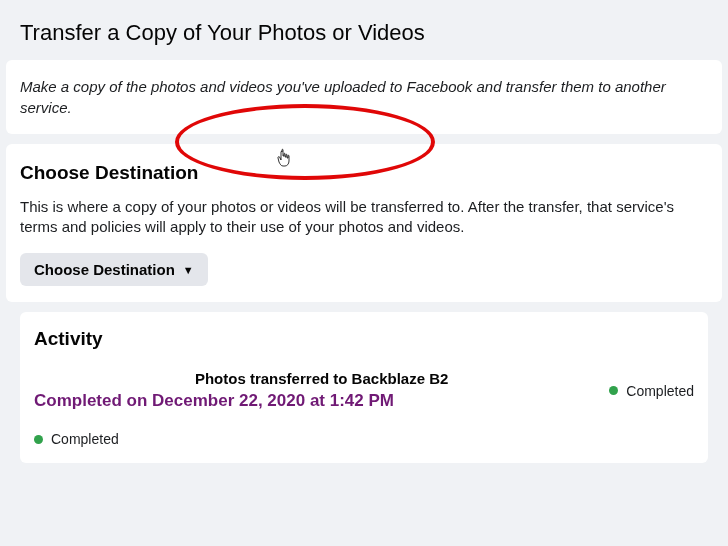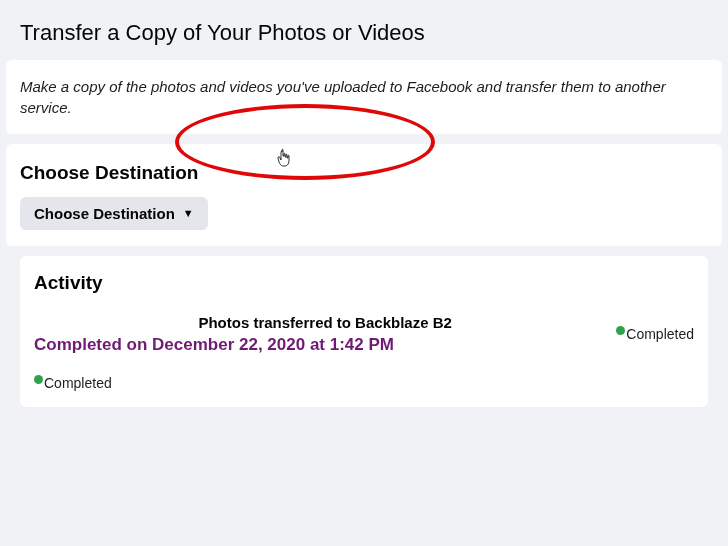--- a/index.html
+++ b/index.html
@@ -86,21 +86,22 @@
       margin-bottom: 4px;
       text-align: center;
     }
     .activity-sub {
       font-size: 17px;
       color: #701a75;
       font-weight: bold;
     }
     .activity-status {
       display: flex;
-      gap: 1px;
+      align-items: center;
+      gap: 8px;
       font-size: 14px;
       color: #1c1e21;
     }
     .status-dot {
       width: 9px;
       height: 9px;
       border-radius: 50%;
       background: #31a24c;
     }
     .annot-ellipse {
@@ -122,20 +123,21 @@
 <div class="page-header">
   <h1 class="page-title">Transfer a Copy of Your Photos or Videos</h1>
 </div>
 
 <div class="card">
   <p>Make a copy of the photos and videos you've uploaded to Facebook and transfer them to another service.</p>
 </div>
 
 <div class="card">
   <h2 class="section-title">Choose Destination</h2>
+  <div class="dest-text">This is where a copy of your photos or videos will be transferred to. After the transfer, that service's terms and policies will apply to their use of your photos and videos.</div>
   <button class="dest-button">
     <span>Choose Destination</span>
     <span class="caret">▼</span>
   </button>
 </div>
 
 <div class="activity-card">
   <h2 class="section-title">Activity</h2>
 
   <div class="activity-item">

